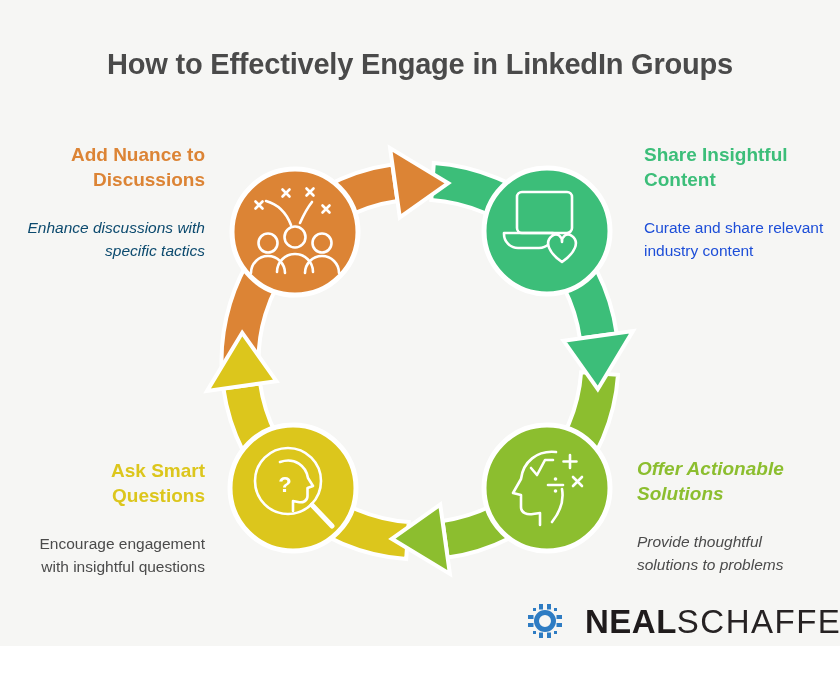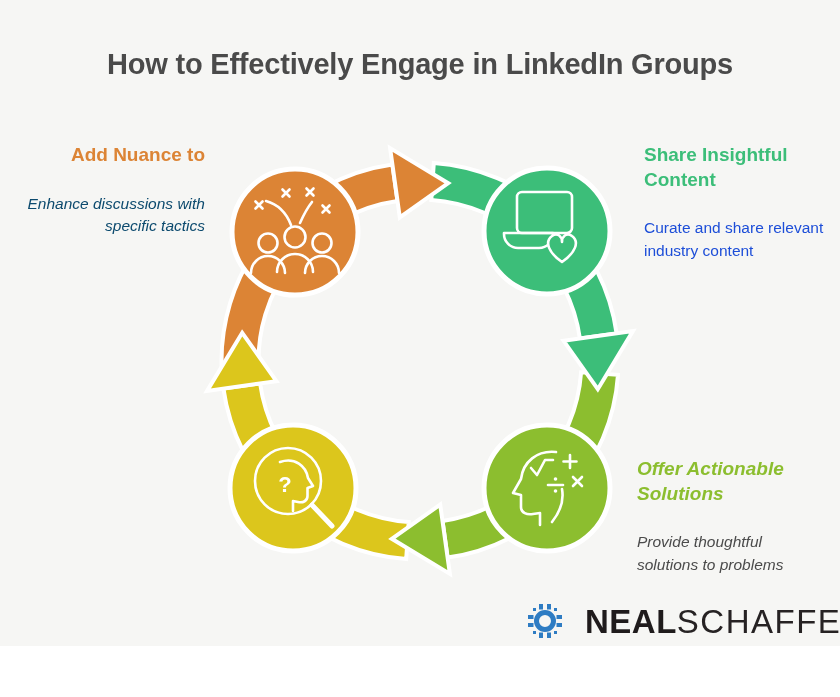--- a/index.html
+++ b/index.html
@@ -92,20 +92,21 @@
       <circle cx="-5" cy="-7" r="33"></circle>
       <path d="M19 17 L39 38" stroke-width="5"></path>
       <path d="M-13 -26 C2 -31 13 -22 15 -10 L20 -2 L14.5 0 L14.5 8 C14.5 13 10 15 5 14 L0 13 L0 23"></path>
       <text x="-8" y="4" font-size="22" font-weight="bold" fill="#fff" stroke="none" text-anchor="middle" font-family="Liberation Sans, sans-serif">?</text>
     </g>
   </svg>
 
   <div class="step-text align-right" style="left:5px;top:143px;">
     <h2 class="step-heading" style="color: rgb(220, 132, 53);">
       <span>Add Nuance to</span><br>
+      <span>Discussions</span>
     </h2>
     <div class="step-body" style="color: #0c4a6e; font-style: italic;">
       <span>Enhance discussions with</span><br>
       <span>specific tactics</span>
     </div>
   </div>
 
   <div class="step-text" style="left:644px;top:143px;">
     <h2 class="step-heading" style="color: rgb(60, 190, 121);">
       <span>Share Insightful</span><br>
@@ -121,20 +122,30 @@
     <h2 class="step-heading" style="color: rgb(140, 190, 47);">
       <span>Offer Actionable</span><br>
       <span>Solutions</span>
     </h2>
     <div class="step-body" style="color: rgb(75, 75, 75);">
       <span>Provide thoughtful</span><br>
       <span>solutions to problems</span>
     </div>
   </div>
 
+  <div class="step-text align-right" style="left:5px;top:459px;">
+    <h2 class="step-heading" style="color: rgb(220, 198, 28);">
+      <span>Ask Smart</span><br>
+      <span>Questions</span>
+    </h2>
+    <div class="step-body" style="color: rgb(75, 75, 75);">
+      <span>Encourage engagement</span><br>
+      <span>with insightful questions</span>
+    </div>
+  </div>
 
   <div class="logo">
     <svg width="40" height="44" viewBox="0 0 40 44">
       <g fill="#2E7CC3">
         <circle cx="19" cy="22" r="8.5" fill="none" stroke-width="5" stroke="#2E7CC3"></circle>
         <rect x="13" y="5" width="4" height="5.5"></rect>
         <rect x="21" y="5" width="4" height="5.5"></rect>
         <rect x="13" y="33.5" width="4" height="5.5"></rect>
         <rect x="21" y="33.5" width="4" height="5.5"></rect>
         <rect x="2" y="16" width="5.5" height="4"></rect>

